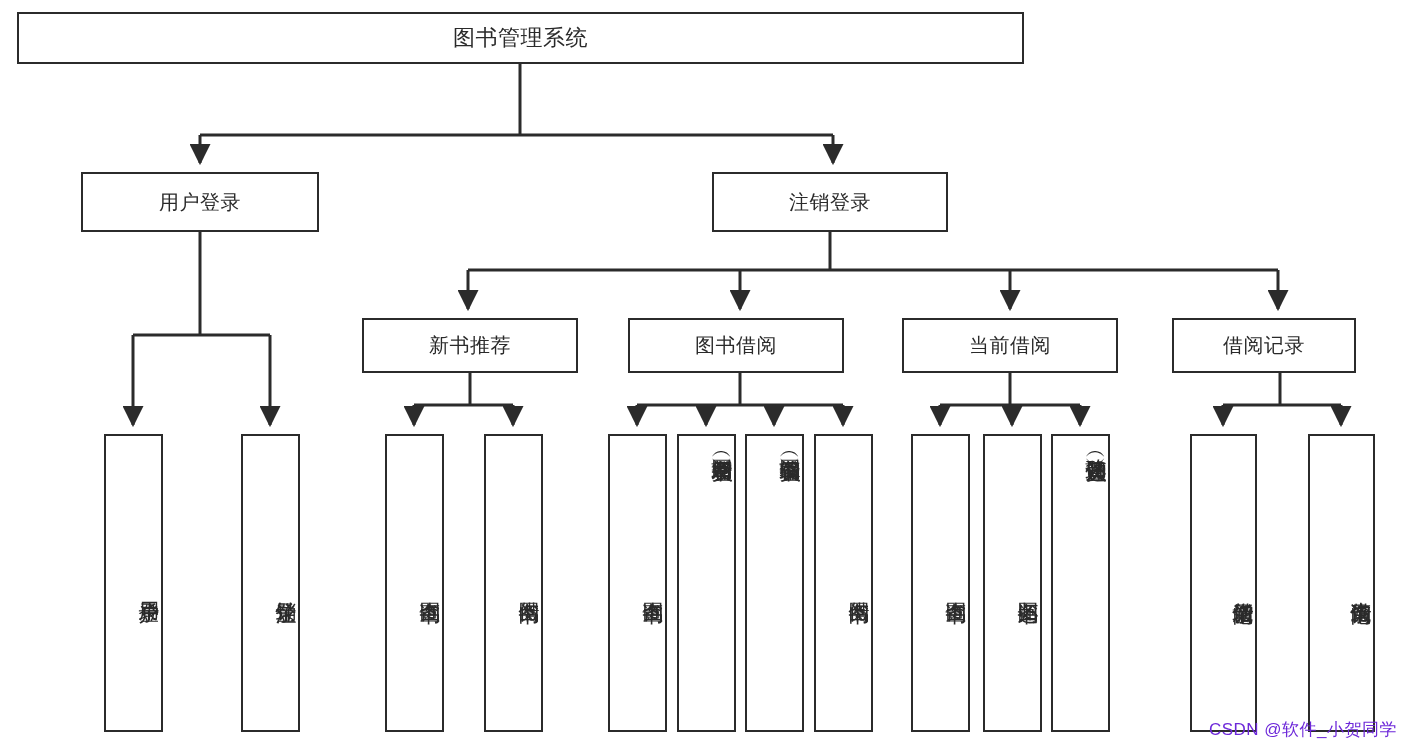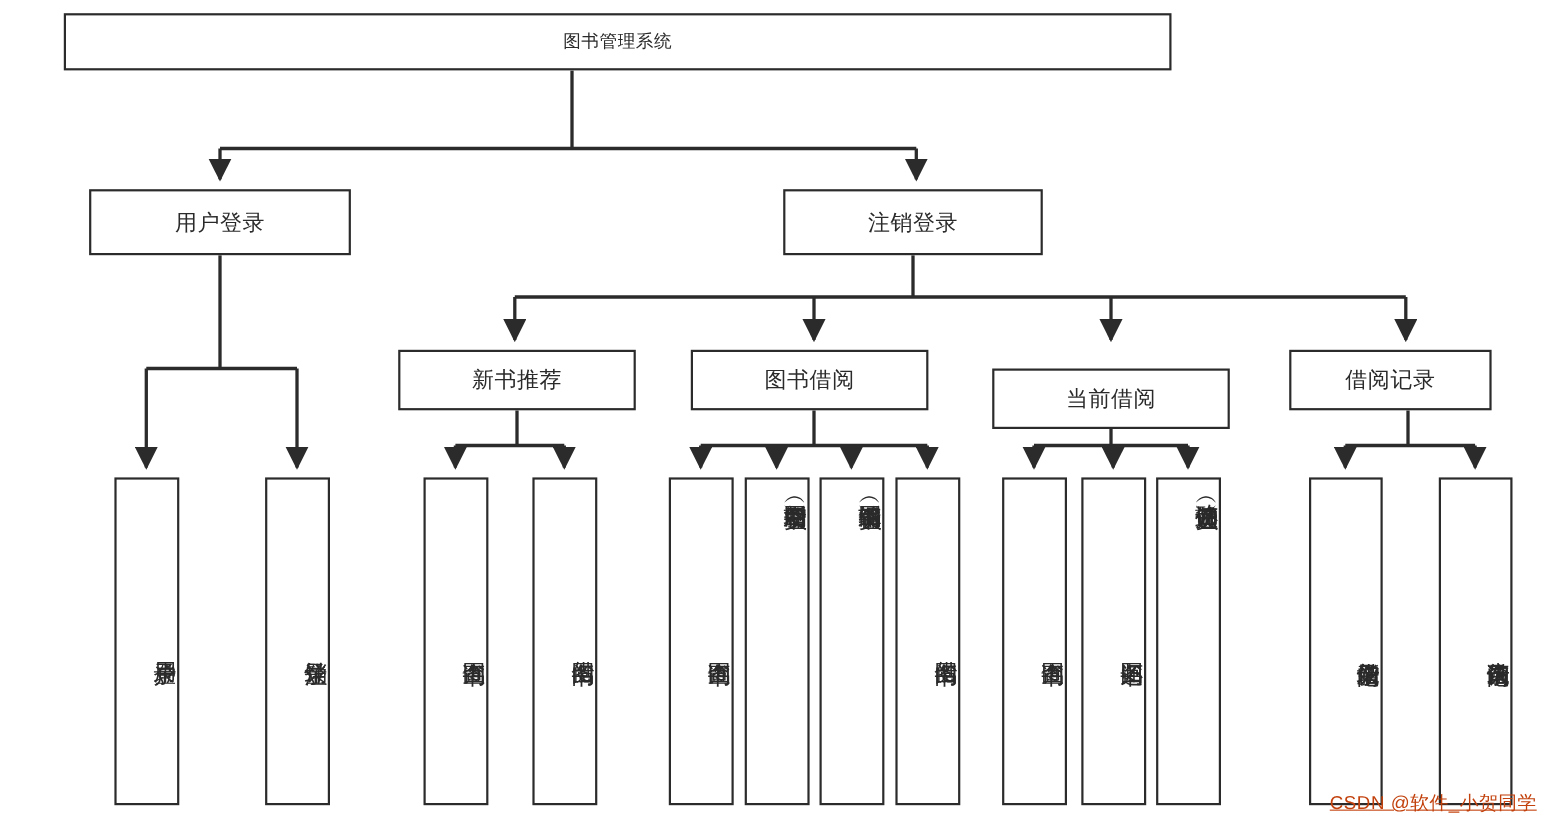--- a/index.html
+++ b/index.html
@@ -22,22 +22,21 @@
     box-sizing: border-box;
     border: 2px solid #2b2b2b;
     background: #ffffff;
     display: flex;
     align-items: center;
     justify-content: center;
     color: #2a2a2a;
     letter-spacing: 0.5px;
   }
   .node.root {
-    font-size: 16px;
-    margin-left: 41px;
+    font-size: 22px;
   }
   .node.level2 {
     font-size: 20px;
   }
   .node.level3 {
     font-size: 20px;
   }
   .node.leaf {
     font-size: 21px;
     writing-mode: vertical-rl;
@@ -57,24 +56,23 @@
     top: 0;
     width: 1405px;
     height: 747px;
     pointer-events: none;
   }
   #watermark {
     position: absolute;
     right: 8px;
     bottom: 6px;
     font-size: 17px;
-    color: #c2410c;
+    color: #6d28d9;
     letter-spacing: 0.5px;
     white-space: nowrap;
-    text-decoration: underline;
   }
 </style>
 </head>
 <body>
 
 <div id="canvas">
 
   <svg id="connectors" viewBox="0 0 1405 747" xmlns="http://www.w3.org/2000/svg">
     <defs>
       <marker id="arrow" viewBox="0 0 10 10" refX="9" refY="5" markerWidth="7" markerHeight="7" orient="auto-start-reverse">
@@ -125,21 +123,21 @@
     </g>
   </svg>
 
   <div class="node root" style="left: 17px; top: 12px; width: 1007px; height: 52px;">图书管理系统</div>
 
   <div class="node level2" style="left: 81px; top: 172px; width: 238px; height: 60px;">用户登录</div>
   <div class="node level2" style="left: 712px; top: 172px; width: 236px; height: 60px;">注销登录</div>
 
   <div class="node level3" style="left: 362px; top: 318px; width: 216px; height: 55px;">新书推荐</div>
   <div class="node level3" style="left: 628px; top: 318px; width: 216px; height: 55px;">图书借阅</div>
-  <div class="node level3" style="left: 902px; top: 318px; width: 216px; height: 55px; margin-top: 17px;">当前借阅</div>
+  <div class="node level3" style="left: 902px; top: 318px; width: 216px; height: 55px;">当前借阅</div>
   <div class="node level3" style="left: 1172px; top: 318px; width: 184px; height: 55px;">借阅记录</div>
 
   <div class="node leaf" style="left: 104px; top: 434px; width: 59px; height: 298px;">用户登录</div>
   <div class="node leaf" style="left: 241px; top: 434px; width: 59px; height: 298px;">注销登录</div>
   <div class="node leaf" style="left: 385px; top: 434px; width: 59px; height: 298px;">查询图书</div>
   <div class="node leaf" style="left: 484px; top: 434px; width: 59px; height: 298px;">借阅图书</div>
   <div class="node leaf" style="left: 608px; top: 434px; width: 59px; height: 298px;">查询图书</div>
   <div class="node leaf tall" style="left: 677px; top: 434px; width: 59px; height: 298px;">新增图书（管理员）</div>
   <div class="node leaf tall" style="left: 745px; top: 434px; width: 59px; height: 298px;">编辑图书（管理员）</div>
   <div class="node leaf" style="left: 814px; top: 434px; width: 59px; height: 298px;">借阅图书</div>

